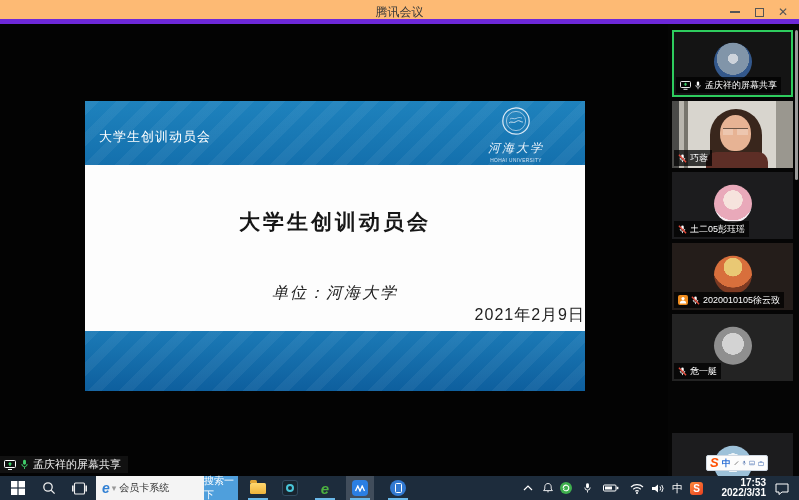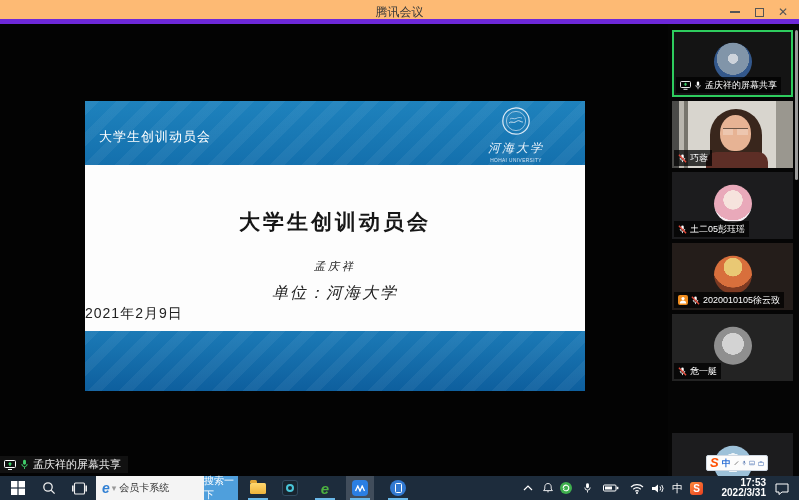--- a/index.html
+++ b/index.html
@@ -32,22 +32,22 @@
   .slide-logo { position:absolute; right:26px; top:5px; width:86px; text-align:center; }
   .slide-logo .cn { display:block; color:#e7f1fa; font-family:"DejaVu Serif", serif;
                     font-style:italic; font-size:12px; margin-top:0; letter-spacing:2px; }
   .slide-logo .en { display:block; color:#cfe2f2; font-size:6px; transform:scale(.8); letter-spacing:.5px; }
   .slide-title { position:absolute; top:107px; left:0; width:100%; text-align:center;
                  font-size:21px; font-weight:bold; color:#161616; letter-spacing:3px; }
   .slide-author { position:absolute; top:158px; left:0; width:100%; text-align:center;
                   font-family:"DejaVu Serif", serif; font-style:italic; font-size:11px; color:#222; letter-spacing:3px;}
   .slide-affil  { position:absolute; top:182px; left:0; width:100%; text-align:center;
                   font-family:"DejaVu Serif", serif; font-style:italic; font-size:16px; color:#222; letter-spacing:2px;}
-  .slide-date   { position:absolute; top:204px; left:0; width:100%; text-align:left;
-                  font-size:14px; color:#222; letter-spacing:1px; }
+  .slide-date   { position:absolute; top:204px; left:0; width:100%; text-align:right;
+                  font-size:16px; color:#222; letter-spacing:1px; }
   .slide-footer { position:absolute; bottom:0; left:0; width:100%; height:60px;
     background-image:repeating-linear-gradient(135deg, rgba(255,255,255,0.05) 0 10px, rgba(255,255,255,0) 10px 22px),
                      linear-gradient(180deg,#1b7ab6,#0e5f9e); }
 
   
   .share-banner { position:absolute; left:0; top:432px; height:17px; display:flex; align-items:center;
                   gap:4px; padding:0 7px 0 4px; background:rgba(18,18,18,.92); }
   .share-banner span { color:#ececec; font-size:11px; }
 
   
@@ -146,21 +146,20 @@
             <circle cx="15" cy="15" r="13.2" fill="none" stroke="#dce9f5" stroke-width="1.2"></circle>
             <circle cx="15" cy="15" r="9.6" fill="none" stroke="#cfe2f2" stroke-width="0.7"></circle>
             <path d="M8 17c2-2.2 4.2.2 6-.8s3.2-2.2 5-1.1 3 .9 3 .9" stroke="#dce9f5" stroke-width="0.9" fill="none"></path>
             <path d="M9 13c2-1.6 4 .4 6-.5s4-1.5 6-.4" stroke="#cfe2f2" stroke-width="0.7" fill="none"></path>
           </svg>
           <span class="cn">河海大学</span>
           <span class="en">HOHAI UNIVERSITY</span>
         </div>
       </div>
       <div class="slide-title">大学生创训动员会</div>
-      <div class="slide-author">孟庆祥</div>
       <div class="slide-affil">单位：河海大学</div>
       <div class="slide-date">2021年2月9日</div>
       <div class="slide-footer"></div>
     </div>
 
     <div class="share-banner">
       <svg width="12" height="10" viewBox="0 0 12 10">
         <rect x="0.5" y="0.5" width="11" height="7" rx="1" fill="none" stroke="#fff" stroke-width="1"></rect>
         <path d="M4 9.5h4" stroke="#fff" stroke-width="1"></path>
         <path d="M6 2l2.2 2.2H6.9v1.5H5.1V4.2H3.8z" fill="#3fcf6a"></path>

